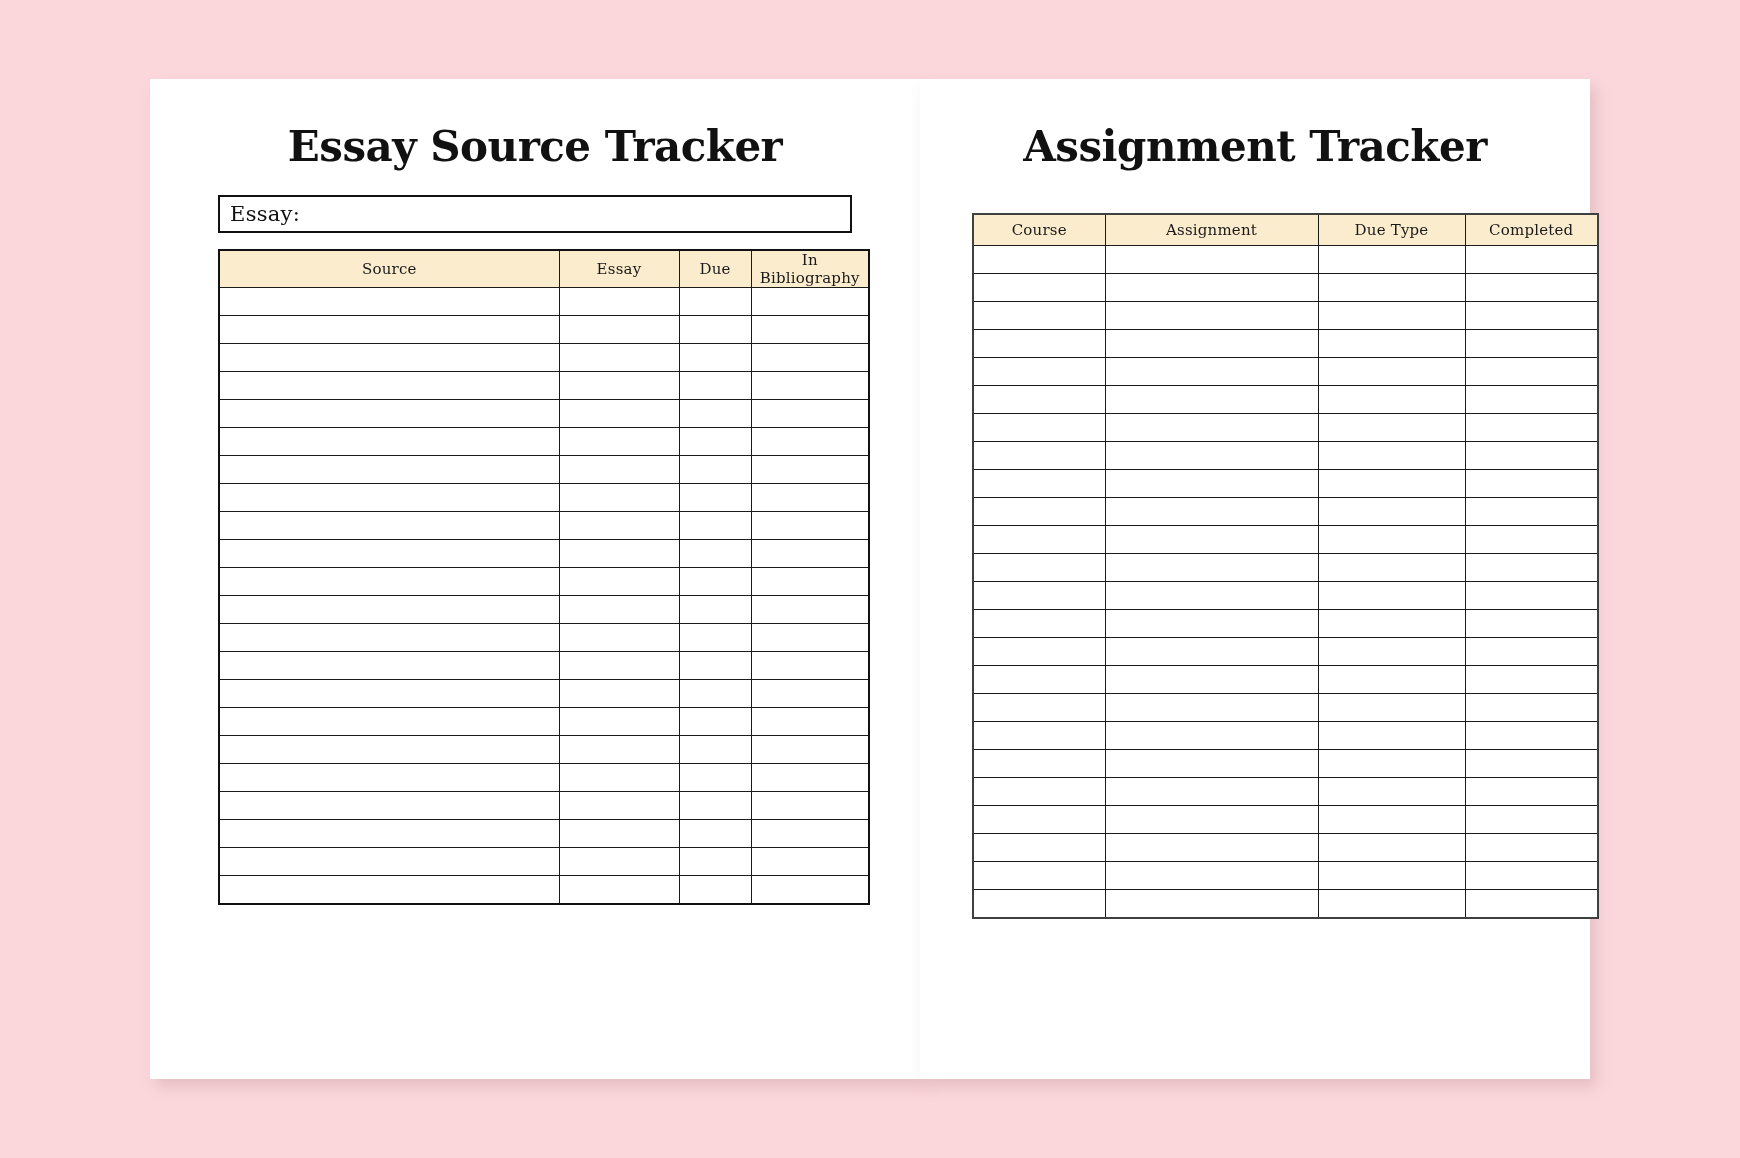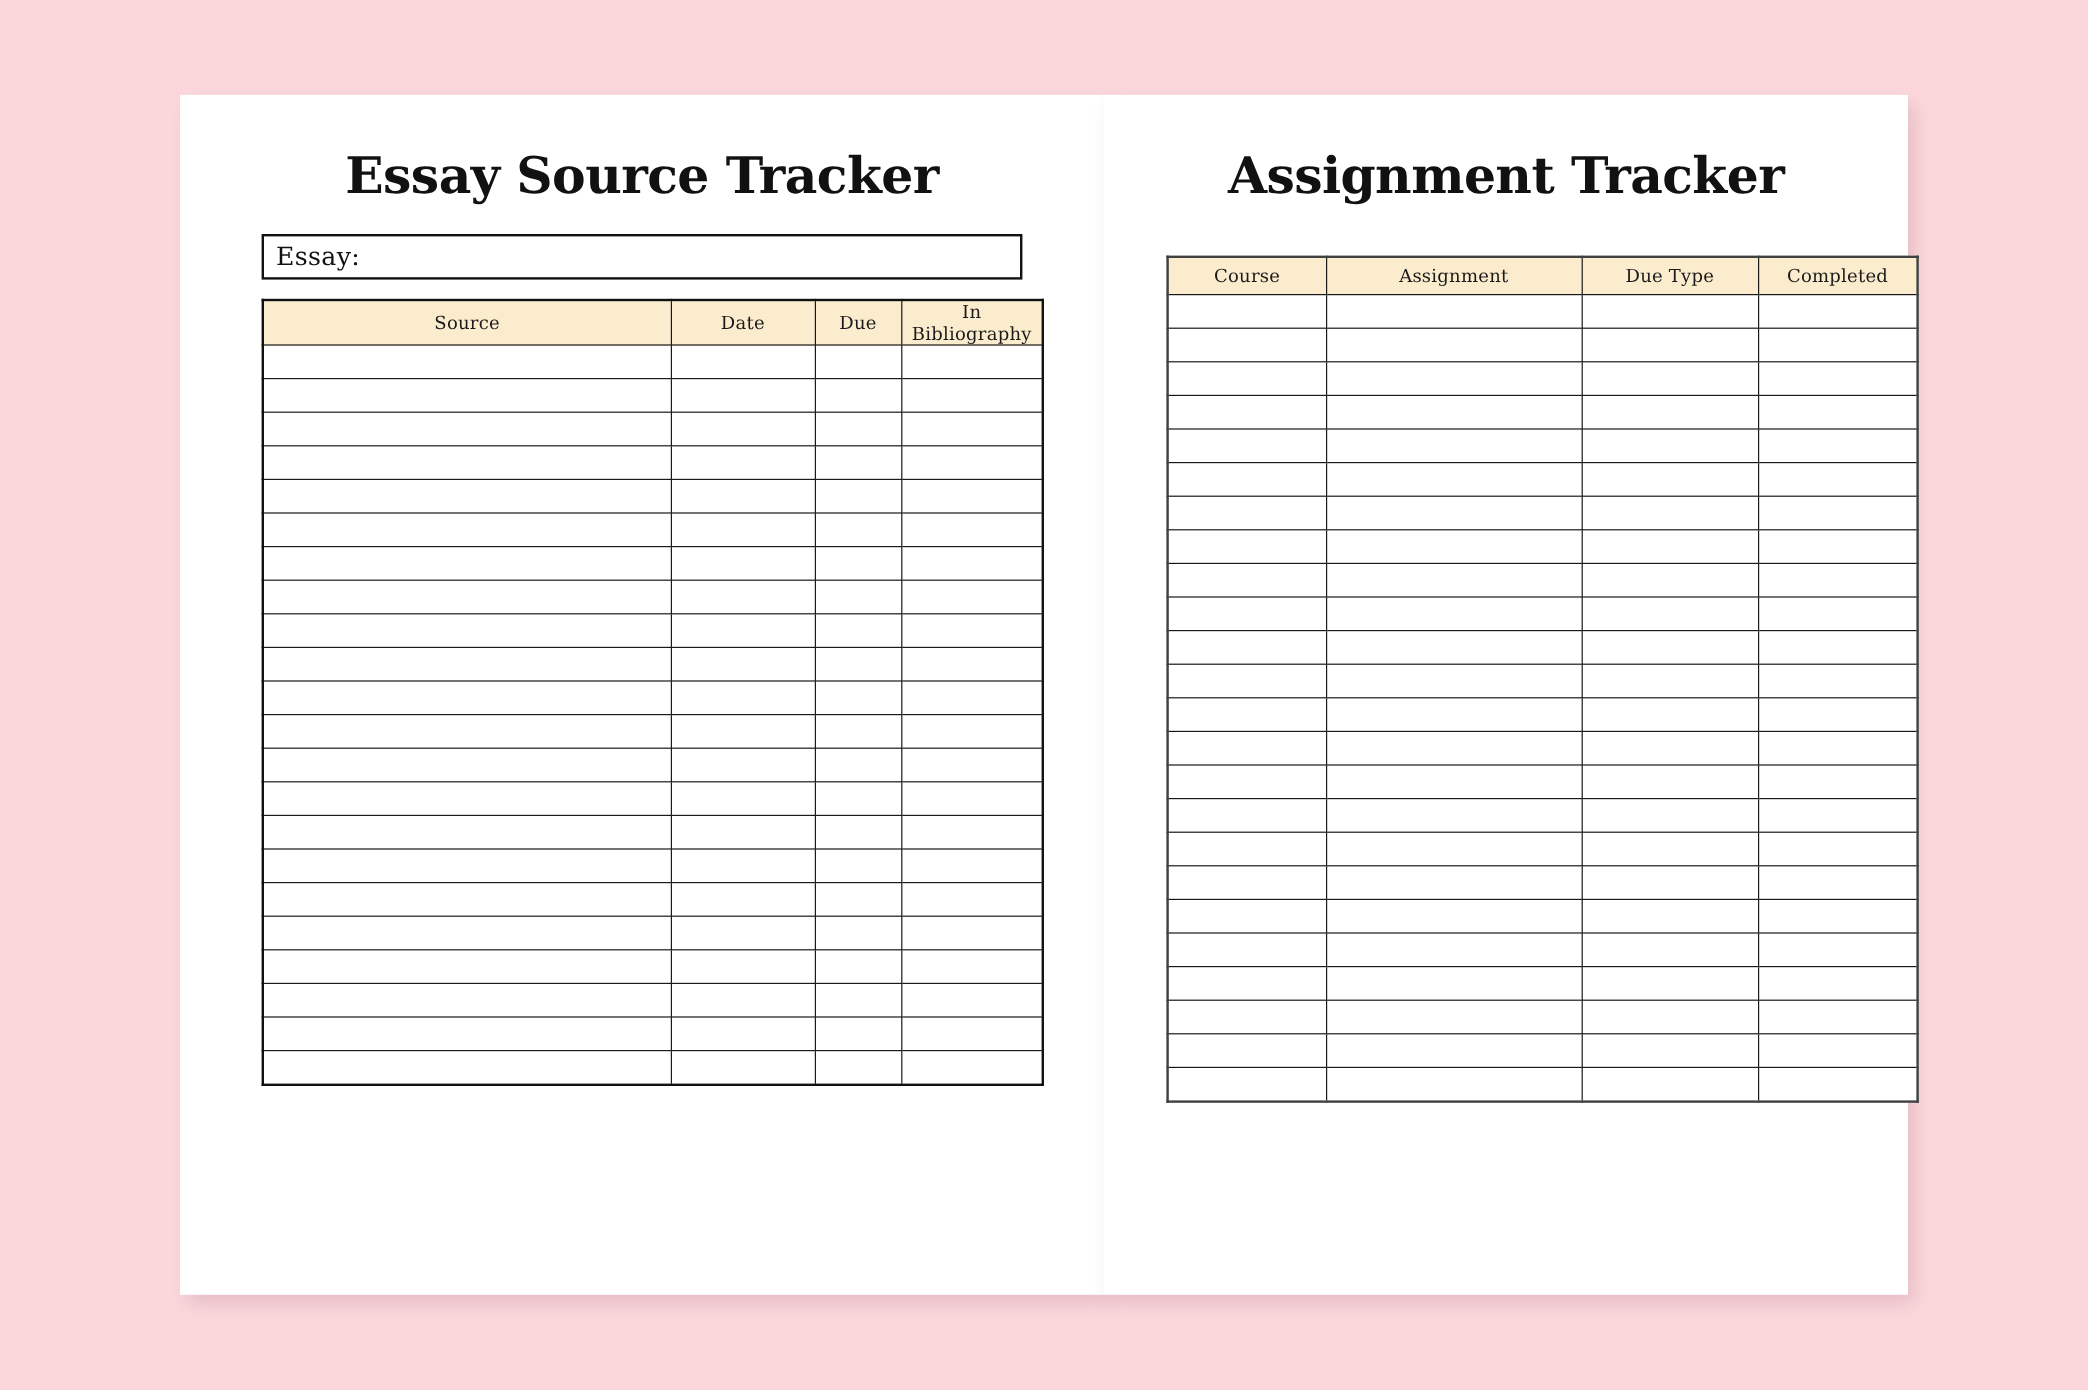--- a/index.html
+++ b/index.html
@@ -124,21 +124,21 @@
     <table class="tracker table-left">
       <colgroup>
         <col class="c-source">
         <col class="c-type">
         <col class="c-due">
         <col class="c-bib">
       </colgroup>
       <thead>
         <tr>
           <th>Source</th>
-          <th>Date</th>
+          <th>Essay</th>
           <th>Due</th>
           <th>In Bibliography</th>
         </tr>
       </thead>
       <tbody id="left-body">
           <tr>
             <td></td>
             <td></td>
             <td></td>
             <td></td>

